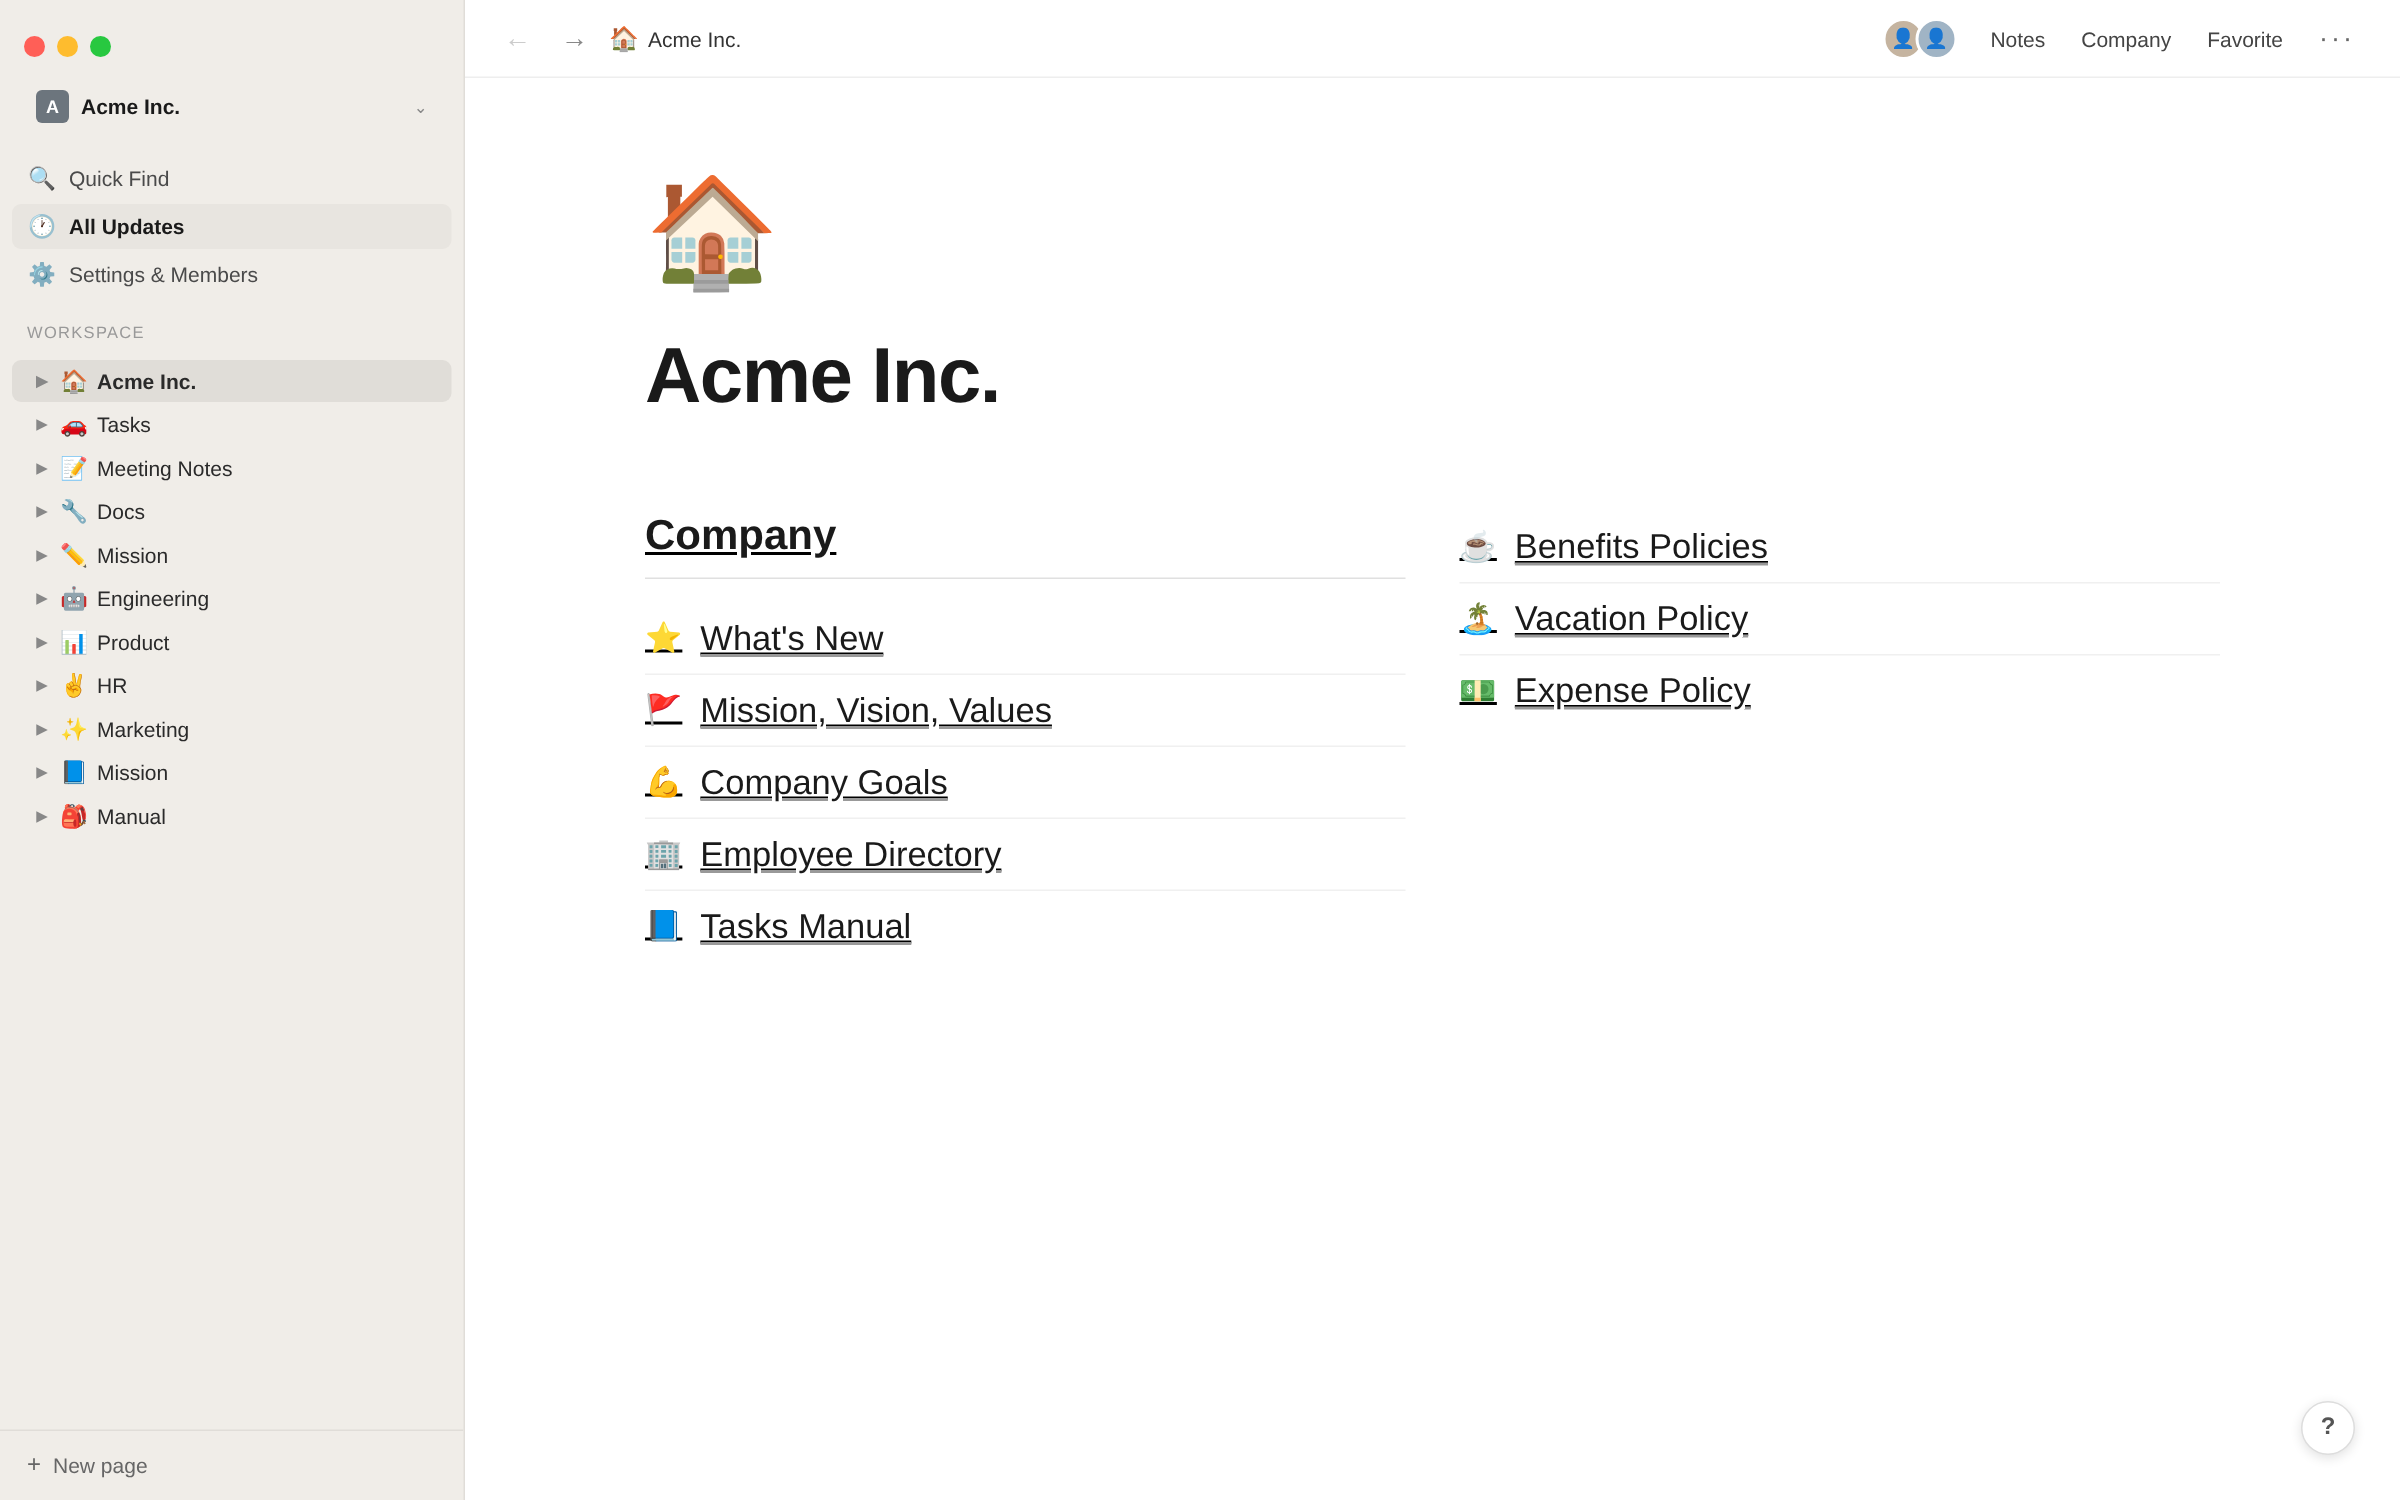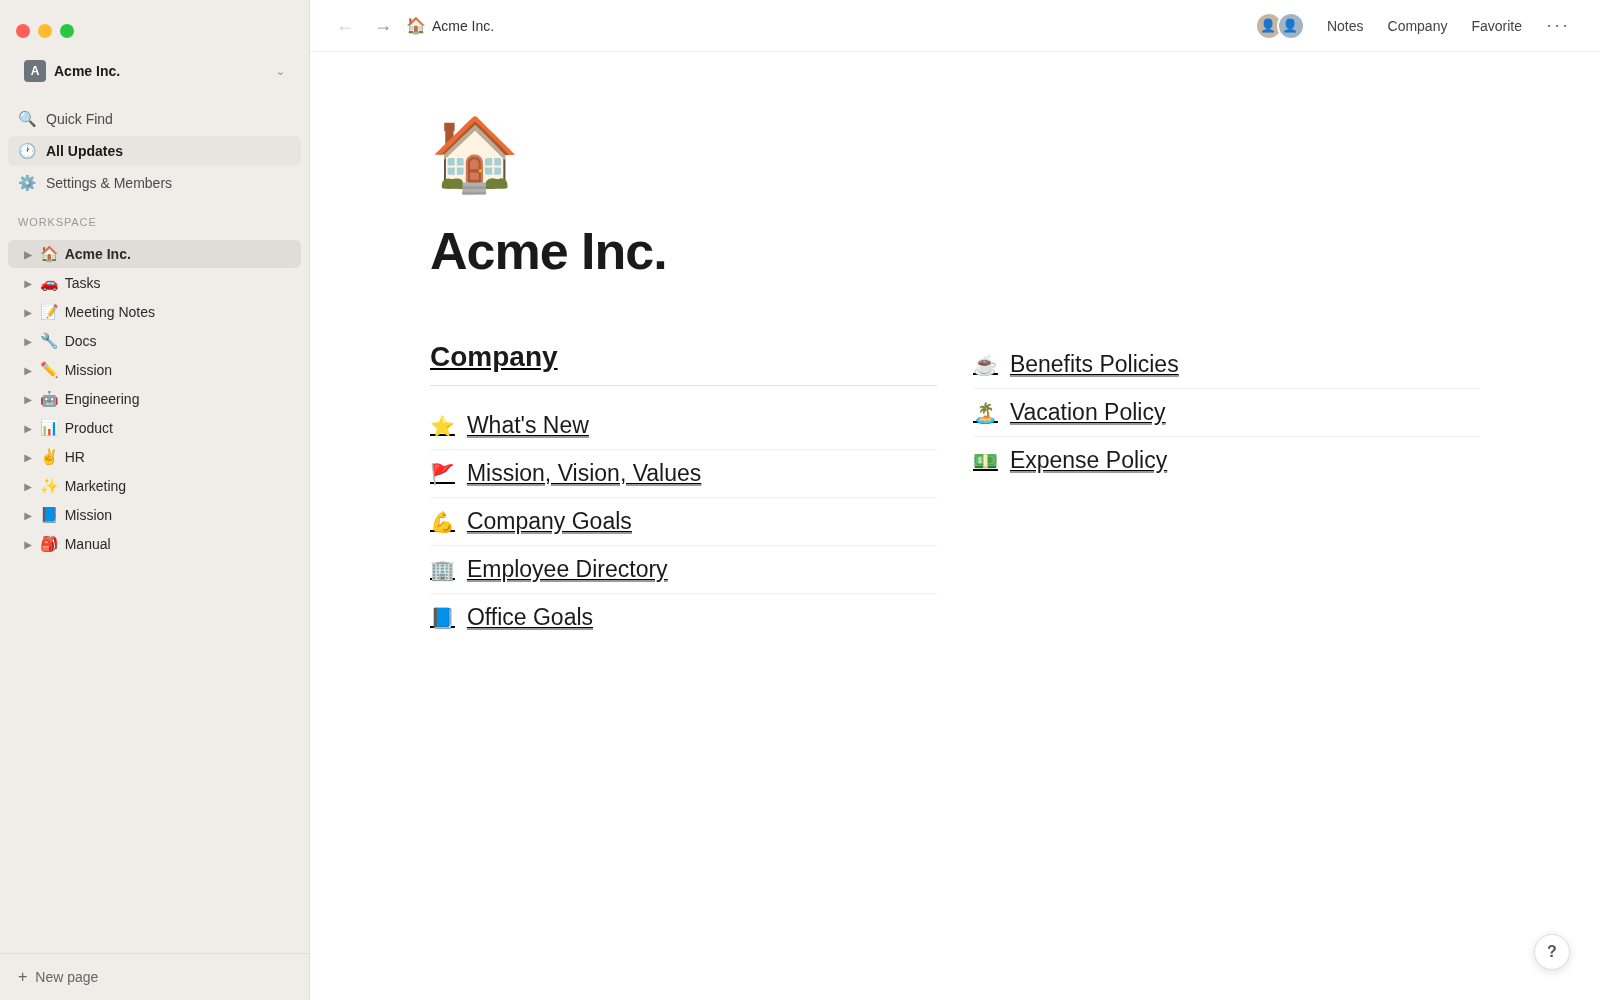--- a/index.html
+++ b/index.html
@@ -488,21 +488,21 @@
           <li class="content-link-item">
             <span class="link-emoji">💪</span>
             <span class="link-text">Company Goals</span>
           </li>
           <li class="content-link-item">
             <span class="link-emoji">🏢</span>
             <span class="link-text">Employee Directory</span>
           </li>
           <li class="content-link-item">
             <span class="link-emoji">📘</span>
-            <span class="link-text">Office Goals</span>
+            <span class="link-text">Tasks Manual</span>
           </li>
         </ul>
       </div>
 
       <div class="content-section">
         <ul>
           <li class="content-link-item">
             <span class="link-emoji">☕</span>
             <span class="link-text">Benefits Policies</span>
           </li>

